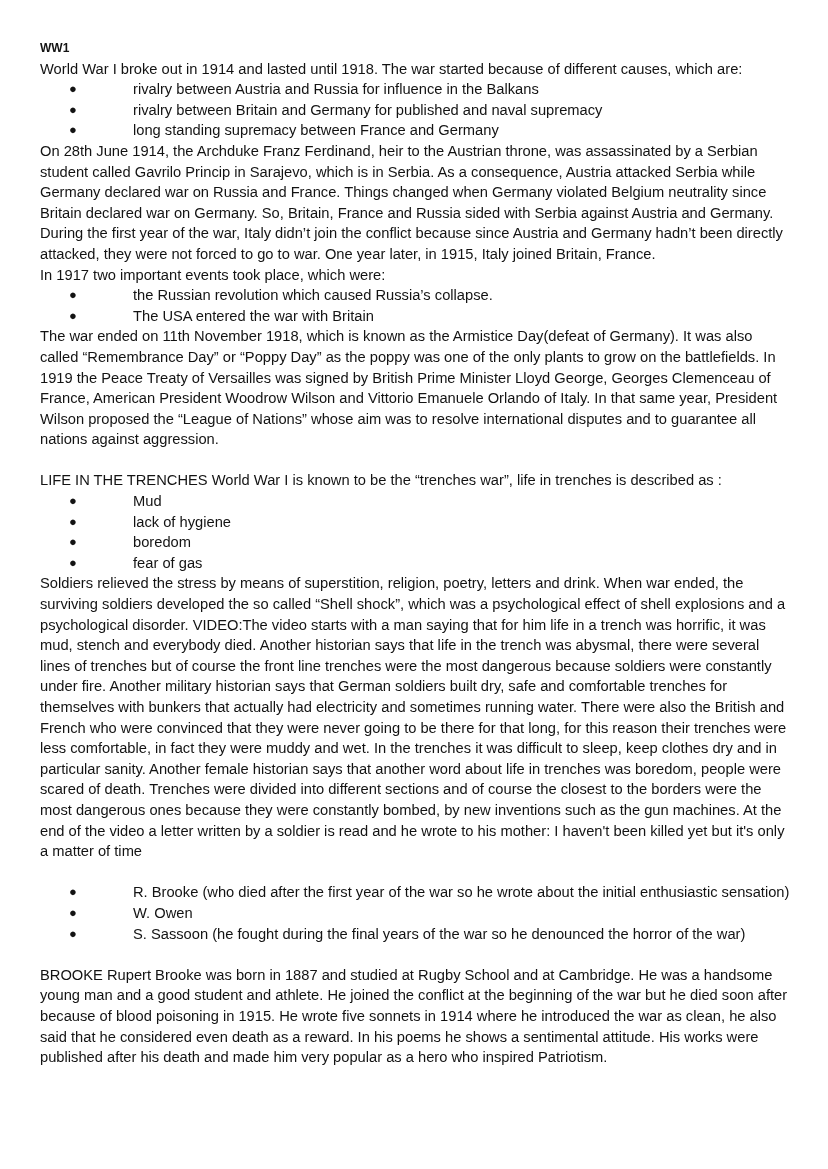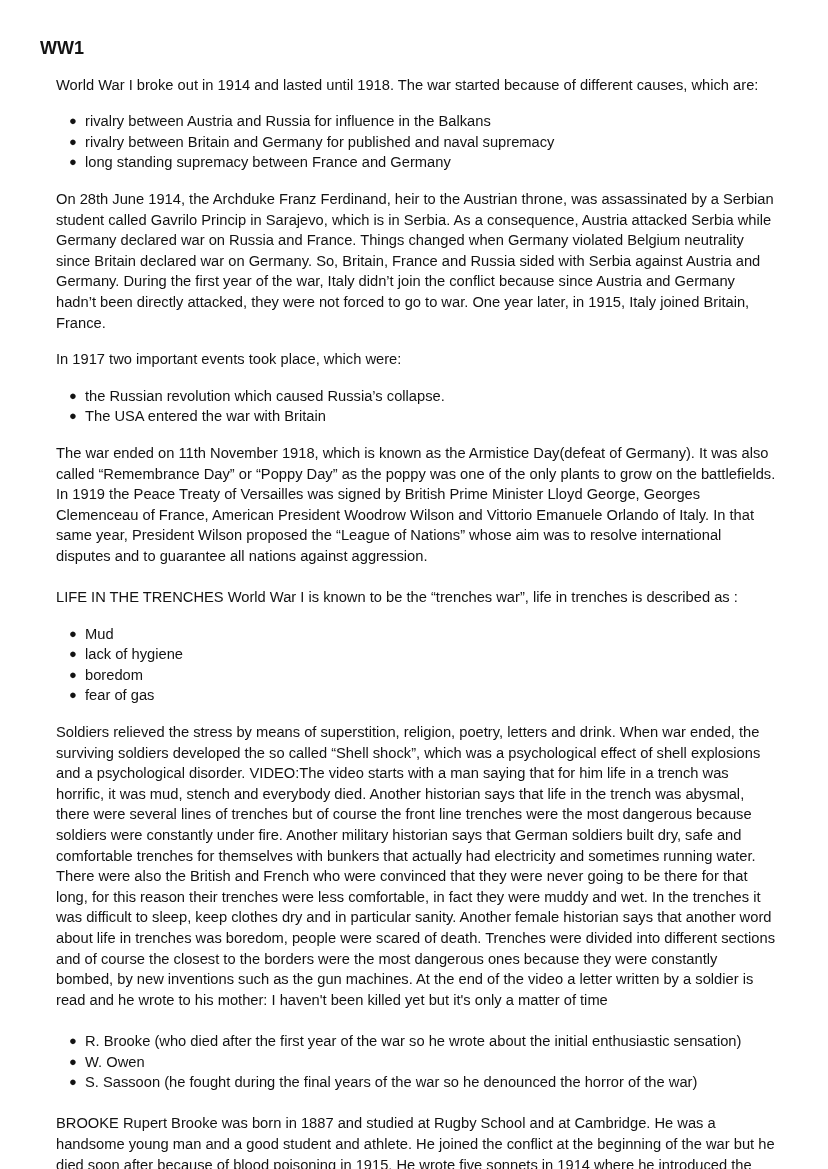--- a/index.html
+++ b/index.html
@@ -24,30 +24,30 @@
   .doc-body {
     width: 752px;
     font-size: 14.7px;
     line-height: 20.6px;
     color: #131313;
   }
   .section { margin: 0; }
   .section + .section { margin-top: 20.6px; }
 
   p.para {
-    margin: 16px;
+    margin: 0;
     text-align: left;
     word-spacing: 0px;
   }
   .heading-inline {
     font-weight: normal;
   }
   h1.title {
     margin: 0;
-    font-size: 18px;
+    font-size: 12px;
     line-height: 20.6px;
     font-weight: bold;
   }
   ul.bullets {
     margin: 0;
     padding: 0;
     list-style: none;
   }
   ul.bullets > li {
     margin: 0;
@@ -55,21 +55,21 @@
     position: relative;
     line-height: 20.6px;
   }
   ul.bullets > li .bullet-dot {
     position: absolute;
     left: 29px;
     top: 0;
     line-height: 20.6px;
     font-size: 13px;
   }
-  .bullet-text { display: inline; }
+  .bullet-text { display: inline; margin-left: 48px; }
 </style>
 </head>
 <body>
 
 <div id="doc-page">
   <div class="doc-body">
 
     <div class="section">
       <h1 class="title">WW1</h1>
 

